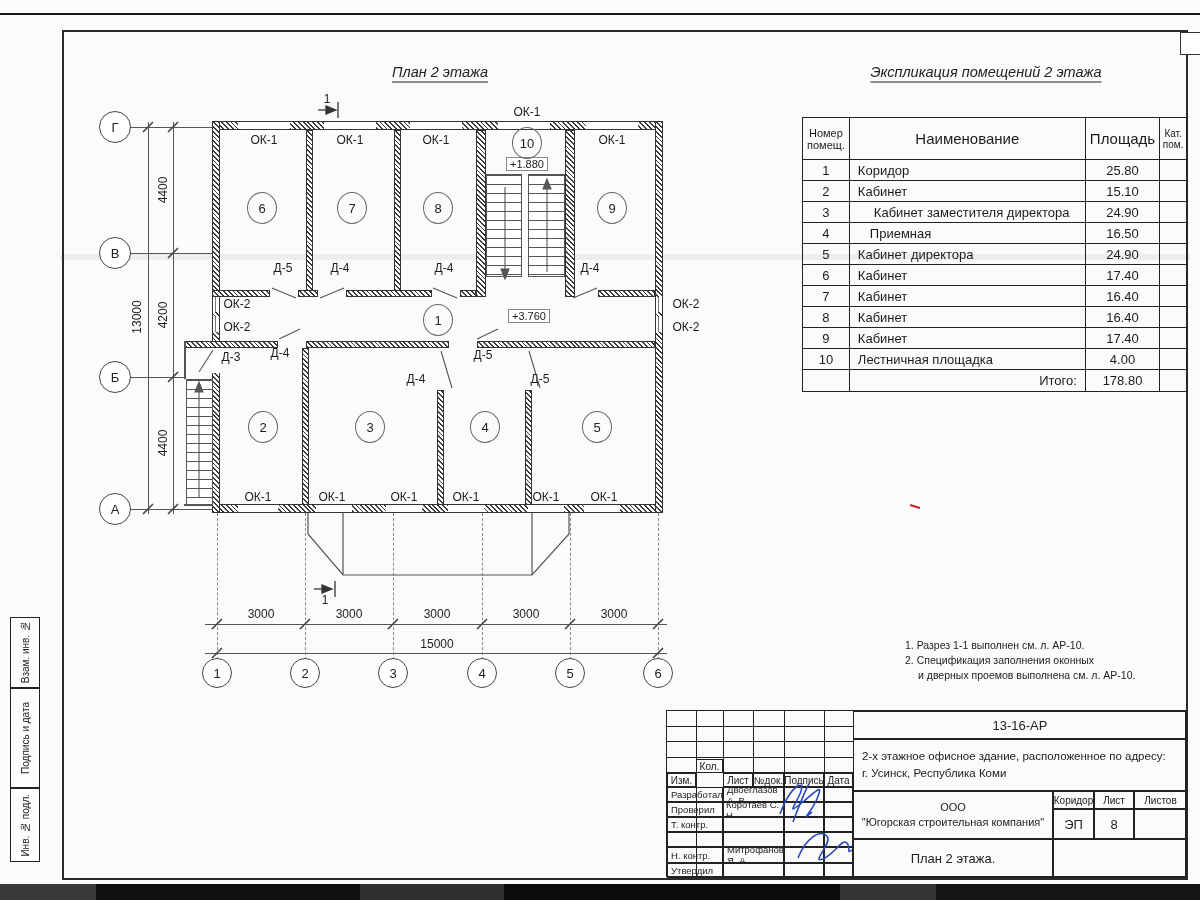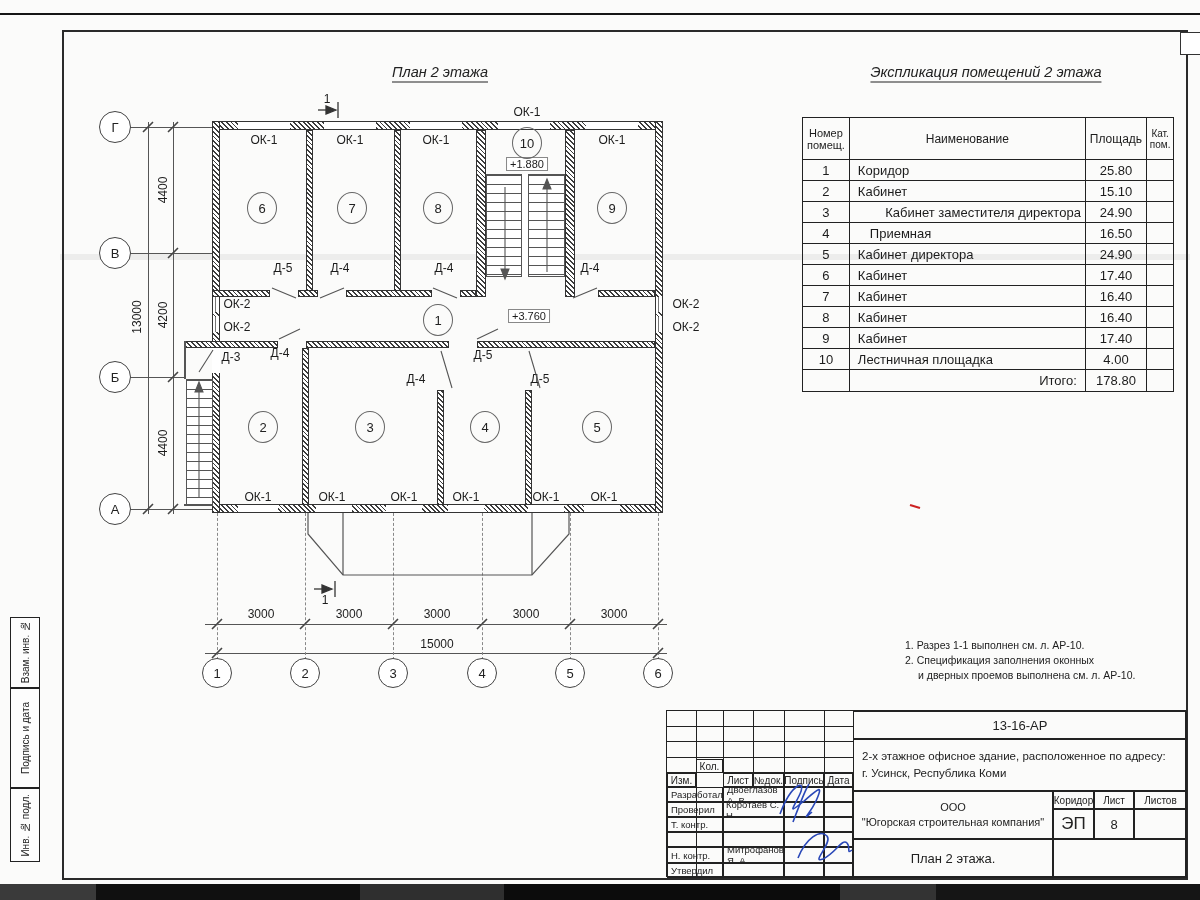--- a/index.html
+++ b/index.html
@@ -41,21 +41,21 @@
          transform:translate(-50%,-50%);display:flex;align-items:center;justify-content:center;
          font-size:13px;background:transparent;}
   .axc{position:absolute;width:28px;height:28px;border:1px solid #444;border-radius:50%;
        transform:translate(-50%,-50%);display:flex;align-items:center;justify-content:center;font-size:13px;background:#fff;}
   .ptitle{position:absolute;transform:translate(-50%,-50%);font-size:14.5px;font-style:italic;
           border-bottom:1.5px solid #222;padding-bottom:2px;white-space:nowrap;}
   .notes{position:absolute;left:905px;top:638px;font-size:10.5px;line-height:1.45;color:#1c1c1c;}
   
   table.exp{position:absolute;left:802px;top:117px;border-collapse:collapse;table-layout:fixed;background:#fff0;}
   table.exp th,table.exp td{border:1.4px solid #222;padding:0 4px;color:#1c1c1c;overflow:hidden;}
-  table.exp th{font-weight:normal;font-size:12px;}
+  table.exp th{font-weight:normal;font-size:15px;}
   table.exp td{font-size:13px;height:20px;}
   
   .tb{position:absolute;left:666px;top:710px;width:520px;height:167px;box-sizing:border-box;border:1.6px solid #222;font-size:10px;}
   .tb .cell{position:absolute;box-sizing:border-box;border:1px solid #222;display:flex;align-items:center;justify-content:center;text-align:center;}
   .tb .cell.lft{justify-content:flex-start;text-align:left;}
   svg.overlay{position:absolute;left:0;top:0;pointer-events:none;}
 </style>
 </head>
 <body>
 
@@ -179,21 +179,21 @@
           <td style="text-align: center;"></td>
         </tr>
         <tr>
           <td style="text-align: center;">2</td>
           <td style="text-align: left; padding-left: 8px;">Кабинет</td>
           <td style="text-align: center;">15.10</td>
           <td style="text-align: center;"></td>
         </tr>
         <tr>
           <td style="text-align: center;">3</td>
-          <td style="text-align: right; padding-left: 12px;">Кабинет заместителя директора</td>
+          <td style="text-align: left; padding-left: 24px;">Кабинет заместителя директора</td>
           <td style="text-align: center;">24.90</td>
           <td style="text-align: center;"></td>
         </tr>
         <tr>
           <td style="text-align: center;">4</td>
           <td style="text-align: left; padding-left: 20px;">Приемная</td>
           <td style="text-align: center;">16.50</td>
           <td style="text-align: center;"></td>
         </tr>
         <tr>
@@ -293,21 +293,21 @@
         <div>г. Усинск, Республика Коми</div>
       </div>
     </div>
     <div class="cell" style="left:186px;top:80px;width:200px;height:48px;flex-direction:column;font-size:11px;line-height:1.4">
       <div>ООО</div>
       <div>"Югорская строительная компания"</div>
     </div>
     <div class="cell" style="left:386px;top:80px;width:41px;height:18px">Коридор</div>
     <div class="cell" style="left:427px;top:80px;width:40px;height:18px">Лист</div>
     <div class="cell" style="left:467px;top:80px;width:53px;height:18px">Листов</div>
-    <div class="cell" style="left:386px;top:98px;width:41px;height:30px;font-size:17px">ЭП</div>
+    <div class="cell" style="left:386px;top:98px;width:41px;height:30px;font-size:13px">ЭП</div>
     <div class="cell" style="left:427px;top:98px;width:40px;height:30px;font-size:13px">8</div>
     <div class="cell" style="left:467px;top:98px;width:53px;height:30px"></div>
     <div class="cell" style="left:186px;top:128px;width:200px;height:39px;font-size:13px">План 2 этажа.</div>
     <div class="cell" style="left:386px;top:128px;width:134px;height:39px"></div>
   </div>
 
   <div id="plan-labels">
       <div class="lbl" style="left: 264px; top: 140px;">ОК-1</div>
       <div class="lbl" style="left: 350px; top: 140px;">ОК-1</div>
       <div class="lbl" style="left: 436px; top: 140px;">ОК-1</div>

